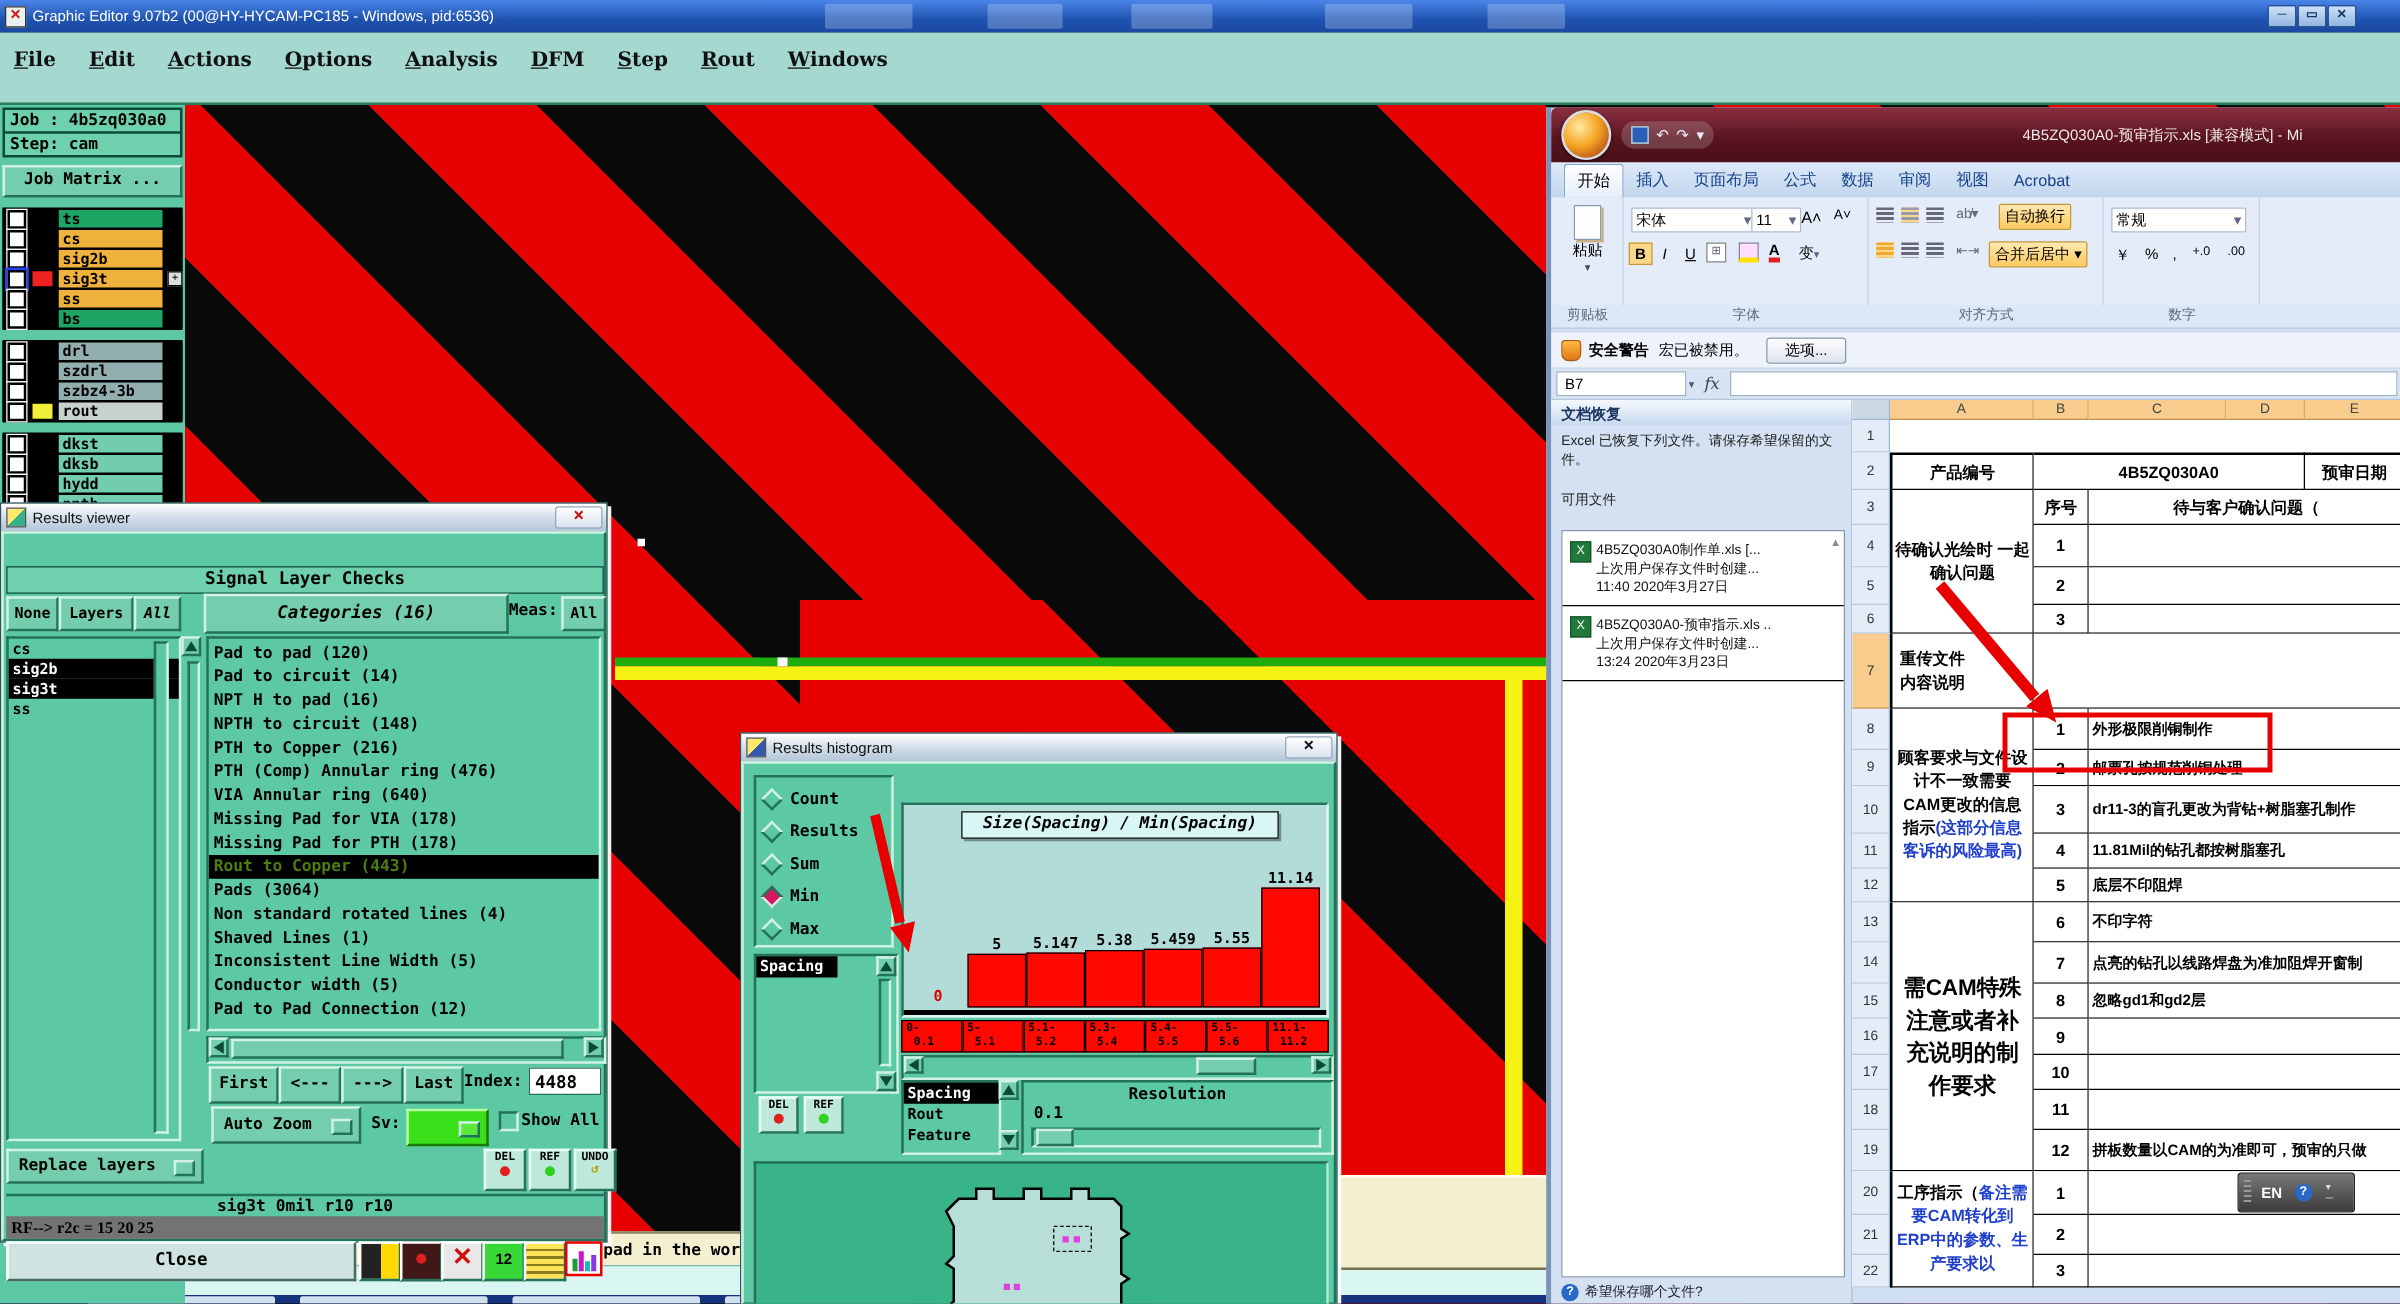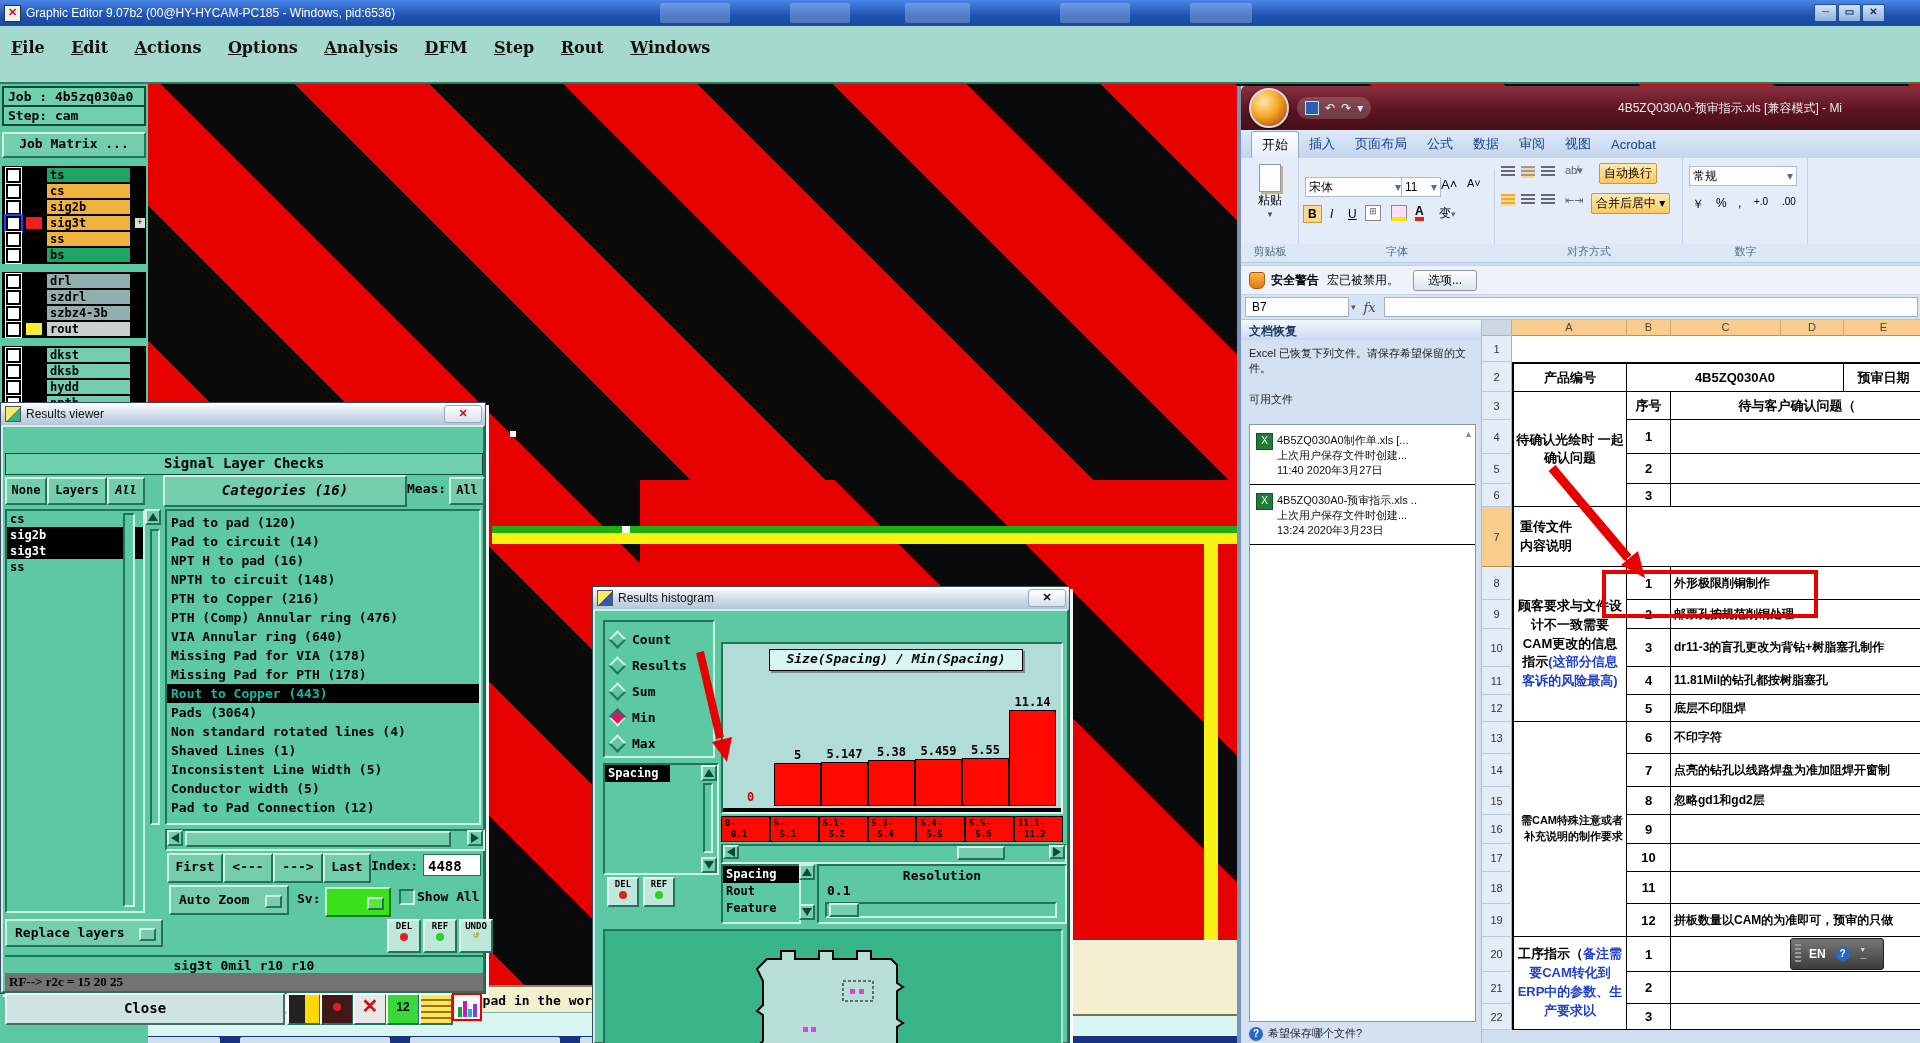--- a/index.html
+++ b/index.html
@@ -77,21 +77,21 @@
   .tri-up{border-left:5px solid transparent;border-right:5px solid transparent;border-bottom:8px solid #0b4a38;}
   .tri-dn{border-left:5px solid transparent;border-right:5px solid transparent;border-top:8px solid #0b4a38;}
   .tri-lf{border-top:5px solid transparent;border-bottom:5px solid transparent;border-right:8px solid #0b4a38;}
   .tri-rt{border-top:5px solid transparent;border-bottom:5px solid transparent;border-left:8px solid #0b4a38;}
 
   
   .rv{left:0;top:402px;width:484px;height:590px;}
   .rv .hdrstrip{left:2px;top:26px;width:476px;height:20px;background:#6fd0ae;border:1px solid #0b4a38;text-align:center;font-size:14px;line-height:18px;}
   .rv-catlist{left:162px;top:82px;width:316px;height:316px;padding-top:2px;box-sizing:border-box;overflow:hidden;}
   .rv-cat{height:19px;line-height:19px;padding-left:4px;font-size:13px;white-space:nowrap;}
-  .rv-cat.sel{background:#000;color:#14b8a6;}
+  .rv-cat.sel{background:#000;color:#4d7c0f;}
   .rv-sublist{left:2px;top:82px;width:136px;height:400px;}
   .rv-sub{height:16px;line-height:16px;padding-left:3px;font-size:12px;white-space:nowrap;}
   .rv-sub.sel{background:#000;color:#fff;}
   .iconbtn{position:absolute;width:30px;height:30px;background:#bfe8dc;border:2px solid;border-color:#e8fff6 #23725a #23725a #e8fff6;font-size:8px;text-align:center;color:#000;}
   .dot{display:inline-block;width:8px;height:8px;border-radius:50%;margin-top:2px;}
   .statusline{left:2px;width:478px;height:18px;font-size:13px;line-height:18px;}
   .bigbtn6{position:absolute;width:30px;height:28px;background:#d8e8e4;border:2px solid;border-color:#fff #23725a #23725a #fff;}
 
   
   .hist{left:592px;top:586px;width:476px;height:457px;z-index:11;}
@@ -577,21 +577,21 @@
       <span class="xtab">Acrobat</span>
     </div>
     <div class="xl-ribbon">
       <div class="rgroup" style="width:58px;">
         <div class="abs" style="left:12px;top:6px;width:34px;text-align:center;font-family:Liberation Serif, serif;">
           <div style="width:20px;height:26px;margin:0 auto;background:#fdfdfd;border:1px solid #8a9ab0;box-shadow:2px 2px 0 #c8b088;"></div>
           <div style="font-size:12px;">粘贴</div>
           <div style="font-size:9px;color:#445;">▾</div>
         </div>
       </div>
-      <div class="rgroup" style="width:196px;margin-top:11px;">
+      <div class="rgroup" style="width:196px;">
         <span class="abs ffld" style="left:6px;top:8px;width:92px;"><span>宋体</span> <span style="float:right;color:#668;">▾</span></span>
         <span class="abs ffld" style="left:102px;top:8px;width:32px;"><span>11</span> <span style="float:right;color:#668;">▾</span></span>
         <span class="abs" style="left:142px;top:8px;font-size:13px;">A˄</span>
         <span class="abs" style="left:168px;top:8px;font-size:11px;">A˅</span>
         <span class="abs mini" style="left:4px;top:36px;font-weight:bold;background:#fcd98a;border-color:#c89838;">B</span>
         <span class="abs mini" style="left:26px;top:36px;font-style:italic;">I</span>
         <span class="abs mini" style="left:44px;top:36px;text-decoration:underline;">U</span>
         <span class="abs" style="left:66px;top:36px;width:14px;height:14px;border:1px solid #888;background:linear-gradient(#fff 60%,#fff 60%);font-size:9px;text-align:center;color:#667;">⊞</span>
         <span class="abs" style="left:92px;top:36px;width:14px;height:11px;background:#fdf;border:1px solid #889;border-bottom:4px solid #ffe400;"></span>
         <span class="abs" style="left:116px;top:36px;font-weight:bold;font-size:12px;border-bottom:4px solid #e02020;line-height:12px;">A</span>
@@ -715,21 +715,21 @@
       <div class="cell lft" style="grid-area:9/4/10/7;">外形极限削铜制作</div>
       <div class="cell cc sheetfont13" style="grid-area:10/3;">2</div>
       <div class="cell lft" style="grid-area:10/4/11/7;">邮票孔按规范削铜处理</div>
       <div class="cell cc sheetfont13" style="grid-area:11/3;">3</div>
       <div class="cell lft" style="grid-area:11/4/12/7;">dr11-3的盲孔更改为背钻+树脂塞孔制作</div>
       <div class="cell cc sheetfont13" style="grid-area:12/3;">4</div>
       <div class="cell lft" style="grid-area:12/4/13/7;">11.81Mil的钻孔都按树脂塞孔</div>
       <div class="cell cc sheetfont13" style="grid-area:13/3;">5</div>
       <div class="cell lft" style="grid-area:13/4/14/7;">底层不印阻焊</div>
 
-      <div class="cell formleft wrapc" style="grid-area:14/2/21/3;justify-content:center;padding:0 3px;font-size:11px;text-align:right;">需CAM特殊注意或者补充说明的制作要求</div>
+      <div class="cell formleft wrapc" style="grid-area:14/2/21/3;justify-content:center;padding:0 3px;font-size:18px;">需CAM特殊注意或者补充说明的制作要求</div>
       <div class="cell cc sheetfont13" style="grid-area:14/3;">6</div>
       <div class="cell lft" style="grid-area:14/4/15/7;">不印字符</div>
       <div class="cell cc sheetfont13" style="grid-area:15/3;">7</div>
       <div class="cell lft" style="grid-area:15/4/16/7;">点亮的钻孔以线路焊盘为准加阻焊开窗制</div>
       <div class="cell cc sheetfont13" style="grid-area:16/3;">8</div>
       <div class="cell lft" style="grid-area:16/4/17/7;">忽略gd1和gd2层</div>
       <div class="cell cc sheetfont13" style="grid-area:17/3;">9</div>
       <div class="cell" style="grid-area:17/4/18/7;"></div>
       <div class="cell cc sheetfont13" style="grid-area:18/3;">10</div>
       <div class="cell" style="grid-area:18/4/19/7;"></div>

